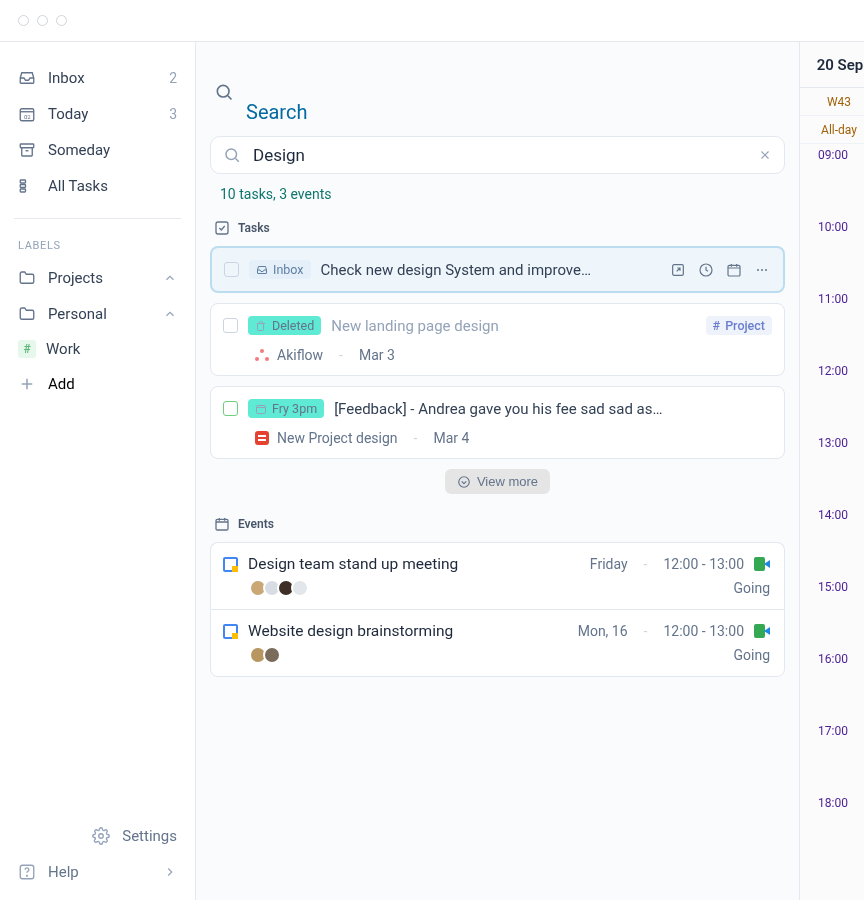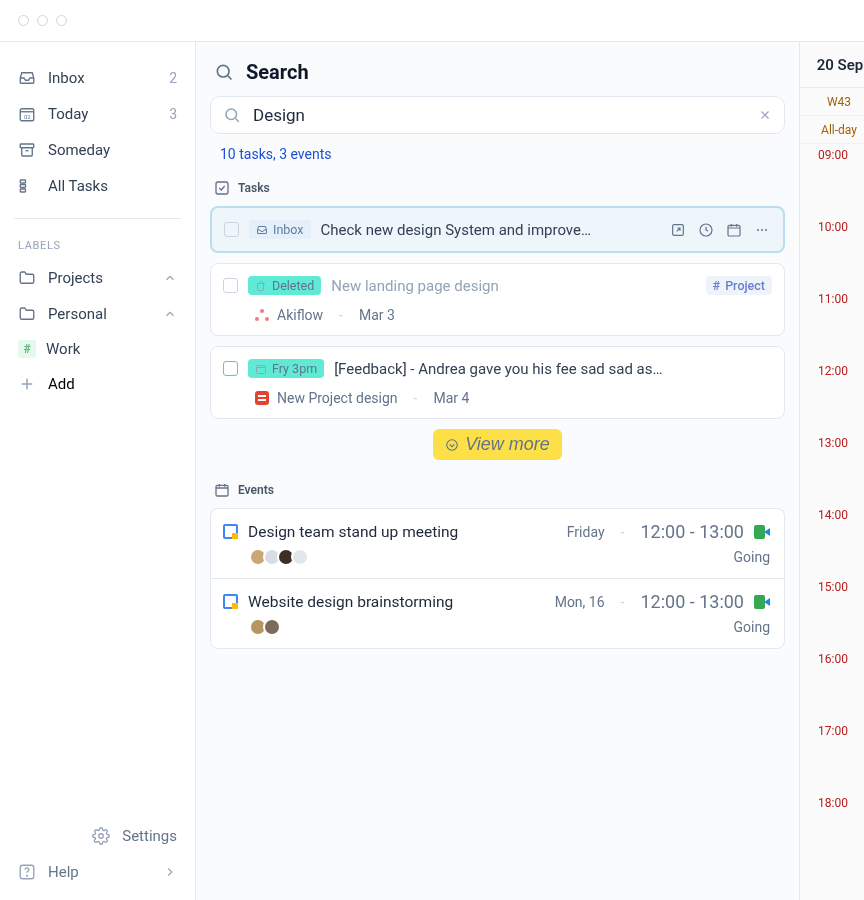--- a/index.html
+++ b/index.html
@@ -71,34 +71,34 @@
   flex: 1;
   background:#fafbfc;
   padding: 18px 14px 14px 14px;
   overflow:hidden;
   border-right: 1px solid #e5e9ef;
 }
 .main-head {
   display:flex; align-items:center; gap:12px;
   padding: 0 2px 12px 4px;
 }
-.main-head h1 { font-size: 20px; font-weight:700; color:#0f172a; }
+.main-head h1 { font-size: 20px; font-weight:400; color:#0369a1;margin-top:40px; }
 .search-box {
   background:#fff;
   border:1px solid #e2e8f0;
   border-radius:10px;
   padding: 8px 12px;
   display:flex; align-items:center; gap:12px;
 }
 .search-input {
   border:none; outline:none; font-size:17px; flex:1; color:#1e293b;
   font-family:inherit;
 }
 .search-close { color:#94a3b8; cursor:pointer; font-size:14px; }
-.results-meta { color:#1d4ed8; padding: 12px 10px 14px 10px; font-size:14px; }
+.results-meta { color:#0f766e; padding: 12px 10px 14px 10px; font-size:14px; }
 .section-h {
   display:flex; align-items:center; gap:8px;
   padding: 4px 4px 10px 4px;
   color:#475569; font-weight:600; font-size:12px;
 }
 .task-card {
   background:#fff;
   border:1px solid #e2e8f0;
   border-radius:8px;
   margin-bottom:10px;
@@ -143,34 +143,34 @@
 .todoist::before, .todoist::after {
   content:""; position:absolute; left:3px; right:3px; height:1.5px; background:#fff;
 }
 .todoist::before{ top:4px;} .todoist::after{ top:8px;}
 .dash { color:#cbd5e1; padding:0 6px; }
 .viewmore {
   display:flex; justify-content:center; margin:4px 0 18px 0;
 }
 .viewmore-btn {
   display:inline-flex; align-items:center; gap:6px;
-  background:#fde047; color:#64748b;
-  border-radius:6px; padding:5px 12px; font-size:18px;
-  border:none; cursor:pointer;font-style:italic;
+  background:#e5e5e5; color:#64748b;
+  border-radius:6px; padding:5px 12px; font-size:13px;
+  border:none; cursor:pointer;
 }
 .event-card { background:#fff; border:1px solid #e2e8f0; border-bottom:none; }
 .event-card:first-of-type{ border-radius:8px 8px 0 0;}
 .event-card:last-of-type{ border-radius:0 0 8px 8px; border-bottom:1px solid #e2e8f0;}
 .ev-row1{ display:flex; align-items:center; gap:10px; padding:12px 14px 6px 12px; }
 .ev-row2{ display:flex; align-items:center; gap:6px; padding:0 14px 12px 38px; }
 .gcal { width:15px; height:15px; border:2px solid #4285f4; border-radius:2px; position:relative; background:#fff; }
 .gcal::after{content:"";position:absolute;right:-2px;bottom:-2px;width:6px;height:6px;background:#fbbc04;}
 .ev-title { font-size:15.5px; color:#1e293b; flex:1; }
 .ev-day { color:#64748b; font-size:14px; }
-.ev-time { color:#64748b; font-size:18px; }
+.ev-time { color:#64748b; font-size:14px; }
 .meet-icon { width:16px; height:14px; position:relative; }
 .meet-icon::before{content:"";position:absolute;left:0;top:0;width:11px;height:14px;background:#34a853;border-radius:2px;}
 .meet-icon::after{content:"";position:absolute;right:0;top:3px;width:0;height:0;border-top:4px solid transparent;border-bottom:4px solid transparent;border-right:6px solid #1e88e5;}
 .avatars { display:flex; }
 .avatars span{ width:18px;height:18px;border-radius:50%;border:2px solid #fff; margin-right:-4px;}
 .going { margin-left:auto; color:#64748b; font-size:14px;}
 .cal {
   width: 64px;
   background:#fbfbfc;
   position:relative;
@@ -184,21 +184,21 @@
   padding-left:16px;
   white-space:nowrap;
 }
 .cal-row {
   height:28px; font-size:12px; color:#a16207;
   display:flex;align-items:center;justify-content:center;
   border-bottom:1px solid #eef1f5;
   padding-left:14px;
 }
 .cal-hour {
-  height:72px; font-size:12px; color:#b91c1c;
+  height:72px; font-size:12px; color:#4c1d95;
   padding:4px 0 0 18px;
 }
 svg { display:block; }
 </style>
 </head>
 <body>
 
 <div class="titlebar">
   <div class="tl-dot"></div>
   <div class="tl-dot"></div>

